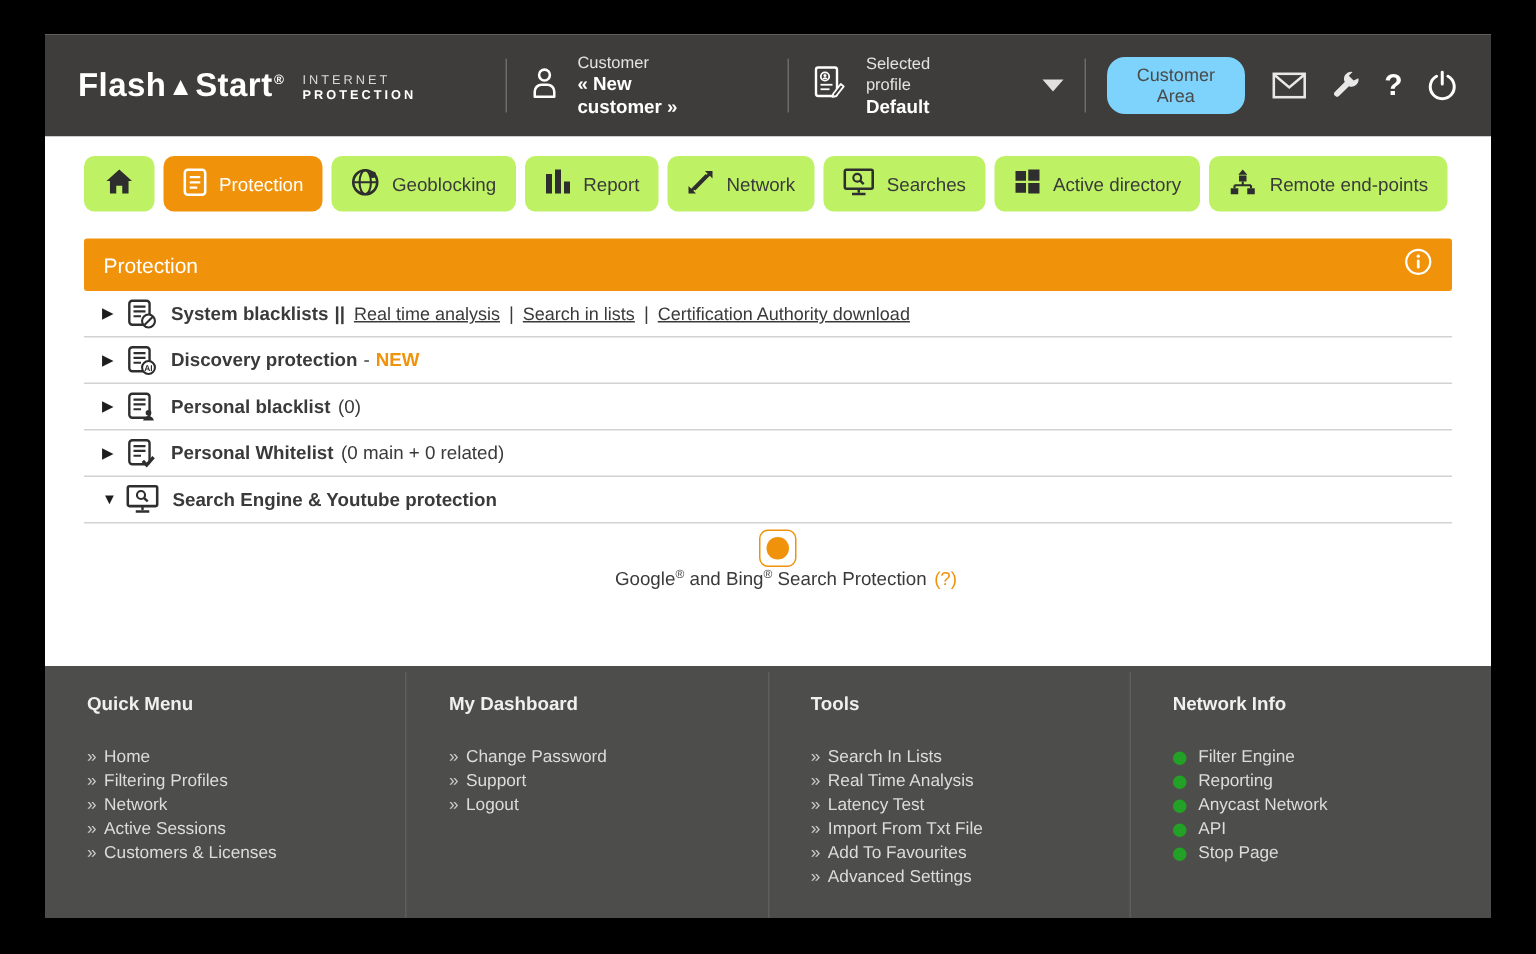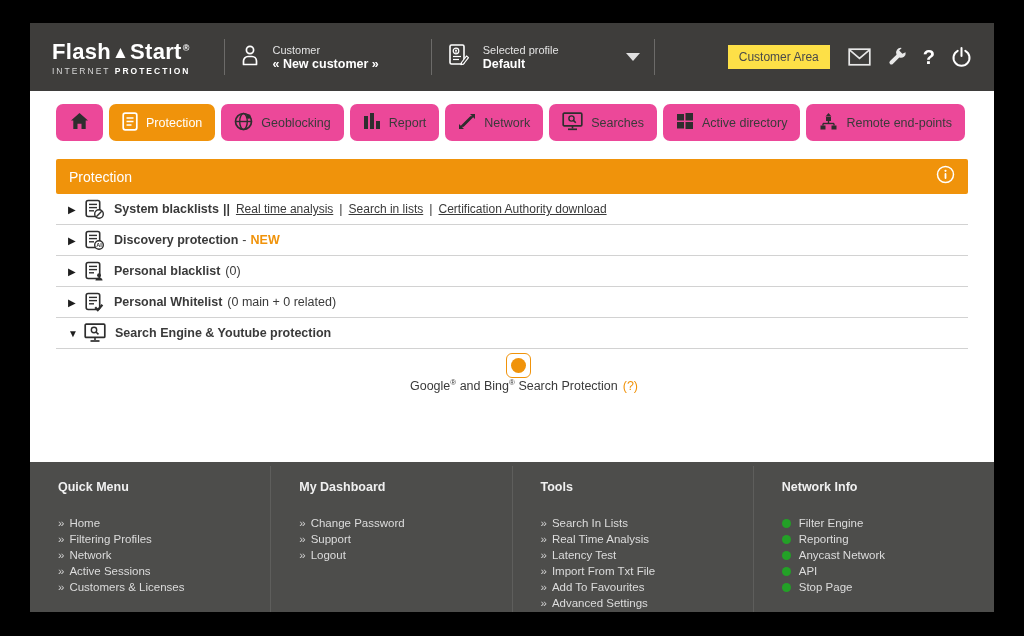--- a/index.html
+++ b/index.html
@@ -1,40 +1,40 @@
 <!DOCTYPE html>
 <html><head>
 <meta charset="utf-8">
 <style>
   * { box-sizing: border-box; margin: 0; padding: 0; }
   html,body { width:1024px; height:636px; background:#000; font-family:"Liberation Sans", sans-serif; overflow:hidden; }
   .window { position:absolute; left:30px; top:23px; width:964px; height:589px; background:#fff; display:flex; flex-direction:column; }
 
   
   .topbar { height:68px; background:#3E3D3B; display:flex; align-items:center; padding:0 22px; color:#fff; flex:0 0 auto; }
-  .brand { display:flex; flex-direction:column; align-items:flex-start; margin-right:20px; }
+  .brand { display:flex; flex-direction:row; align-items:center; margin-right:20px;gap:12px; }
   .brand-line { font-size:22px; font-weight:bold; letter-spacing:.3px; display:flex; align-items:baseline; color:#fff; }
   .brand-mark { font-size:17px; margin:0 1px; transform:translateY(-1px); display:inline-block; }
   .brand-reg { font-size:9px; vertical-align:super; margin-left:1px; transform:translateY(-8px); }
   .brand-tag { font-size:8.5px; letter-spacing:2px; color:#d9d9d9; margin-top:1px; }
   .brand-tag b { color:#fff; }
   .vsep { width:1px; height:36px; background:#6c6b69; margin:0 14px; flex:0 0 auto; }
   .tb-block { display:flex; align-items:center; gap:11px; }
   .tb-texts { display:flex; flex-direction:column; justify-content:center; }
   .tb-label { font-size:11px; color:#e3e3e3; line-height:14px; }
   .tb-value { font-size:12.5px; font-weight:bold; color:#fff; line-height:15px; }
   .caret-down { width:0; height:0; border-left:7px solid transparent; border-right:7px solid transparent; border-top:8px solid #e0e0e0; margin-left:56px; }
   .tb-spacer { flex:1; }
-  .customer-area-btn { background:#fde047; color:#4a4a4a; font-size:12px; padding:5px 11px; border:none; border-radius:0; font-family:inherit; cursor:pointer;text-align:right; }
+  .customer-area-btn { background:#7dd3fc; color:#4a4a4a; font-size:12px; padding:5px 11px; border:none; border-radius:12px; font-family:inherit; cursor:pointer; }
   .tb-icons { display:flex; align-items:center; gap:16px; margin-left:18px; }
   .tb-icons svg { display:block; }
 
   
   .navstrip { background:#fff; padding:13px 26px 18px; display:flex; gap:6px; flex:0 0 auto; }
-  .tab { height:37px; background:#ec4899; border-radius:7px; display:flex; align-items:center; gap:8px; padding:0 13px; font-size:12.5px; color:#3a3a3a; cursor:pointer; white-space:nowrap; }
+  .tab { height:37px; background:#bef264; border-radius:7px; display:flex; align-items:center; gap:8px; padding:0 13px; font-size:12.5px; color:#3a3a3a; cursor:pointer; white-space:nowrap; }
   .tab svg { flex:0 0 auto; }
   .tab.active { background:#F0930B; color:#fff; }
   .tab.icon-only { padding:0 14px; }
 
   
   .panel { margin:0 26px; flex:1 1 auto; }
   .panel-head { background:#F0930B; height:35px; border-radius:2px; display:flex; align-items:center; justify-content:space-between; padding:0 13px; }
   .panel-title { color:#fff; font-size:14px; }
   .rows { }
   .row { height:31px; display:flex; align-items:center; border-bottom:1px solid #d2d2d2; padding-left:12px; font-size:12.5px; color:#3a3a3a; }
@@ -47,21 +47,21 @@
   .row-dash { margin:0 4px; }
   .badge-new { color:#F0930B; font-weight:bold;text-align:right; }
   .row-count { margin-left:5px; color:#3a3a3a; }
   .child { height:33px; display:flex; align-items:center; padding-left:24px; font-size:12.5px; color:#3a3a3a; margin-top:4px;flex-direction:column; }
   .toggle { width:25px; height:25px; border:1.5px solid #F0930B; border-radius:6px; background:#fff; display:flex; align-items:center; justify-content:center; margin-right:12px; cursor:pointer; flex:0 0 auto; }
   .toggle-dot { width:15px; height:15px; border-radius:50%; background:#F0930B; }
   sup.reg { font-size:8px; vertical-align:super; }
   .help-q { color:#F0930B; margin-left:5px; cursor:pointer; }
 
   
-  .footer { height:150px; background:#4D4D4B; display:flex; flex:0 0 auto; padding-top:4px; }
+  .footer { height:168px; background:#4D4D4B; display:flex; flex:0 0 auto; padding-top:4px; }
   .fcol { flex:1; padding:14px 10px 0 28px; }
   .fcol + .fcol { border-left:1px solid #5e5e5c; }
   .fcol-title { font-size:12.5px; font-weight:bold; color:#f0f0f0; margin-bottom:21px; }
   .fitem { font-size:11.5px; color:#dcdcdc; line-height:16px; cursor:pointer; display:flex; align-items:center; }
   .fbullet { margin-right:5px; color:#cfcfcf; }
   .status-dot { width:9px; height:9px; border-radius:50%; background:#23A127; margin-right:8px; flex:0 0 auto; }
 </style>
 </head>
 <body>
 

